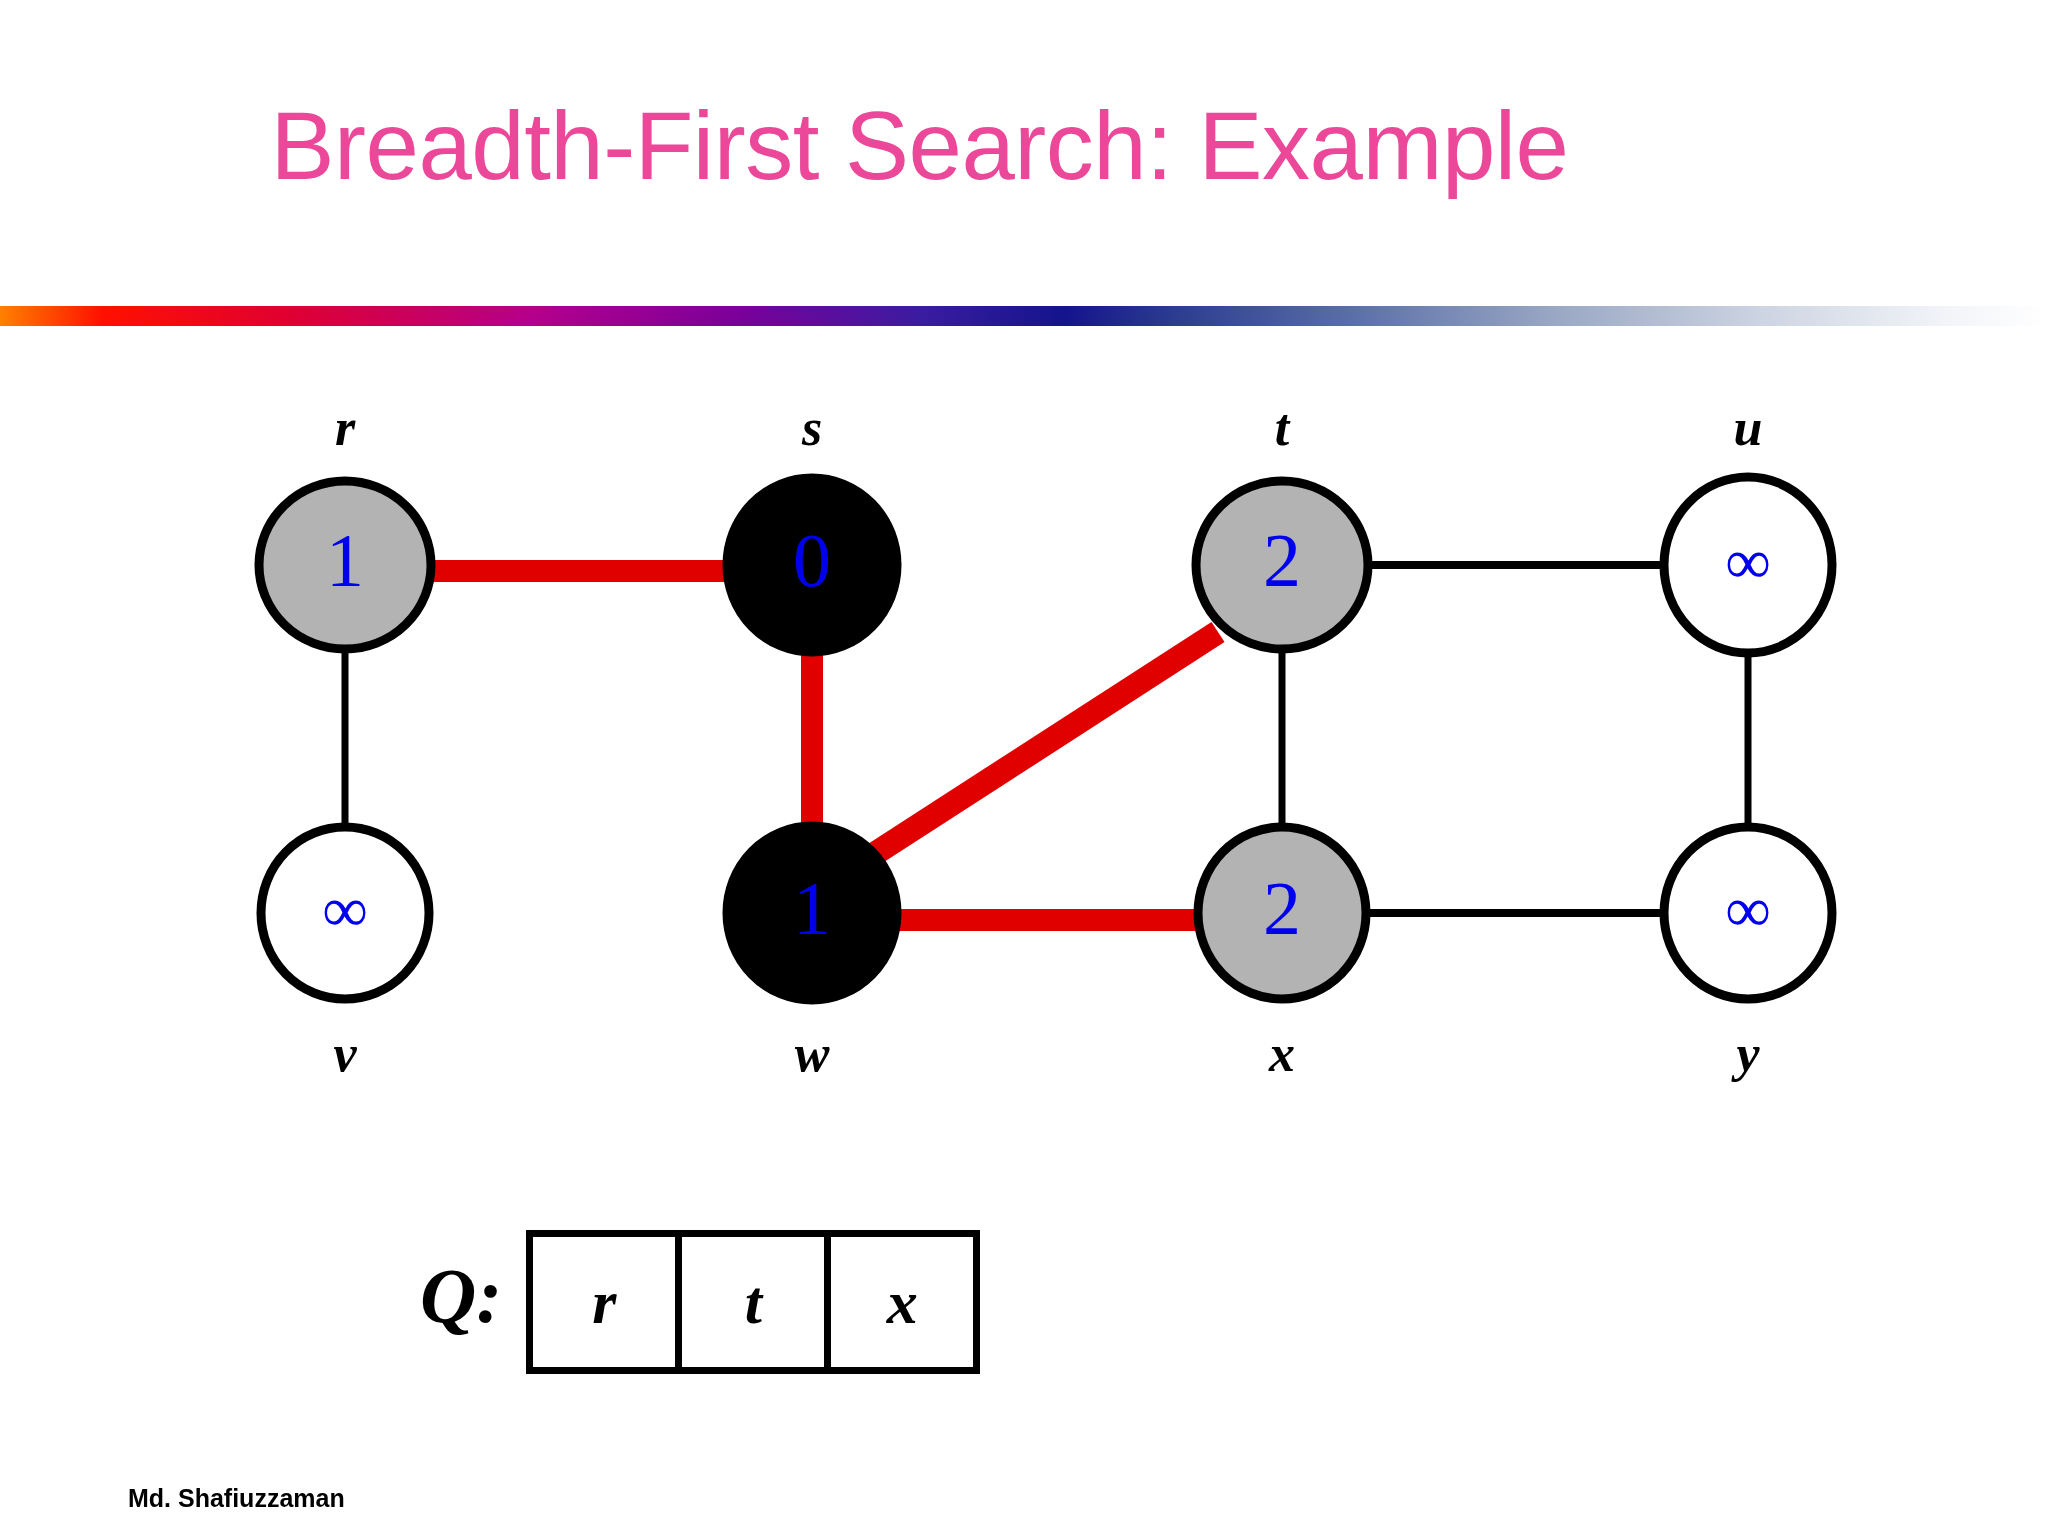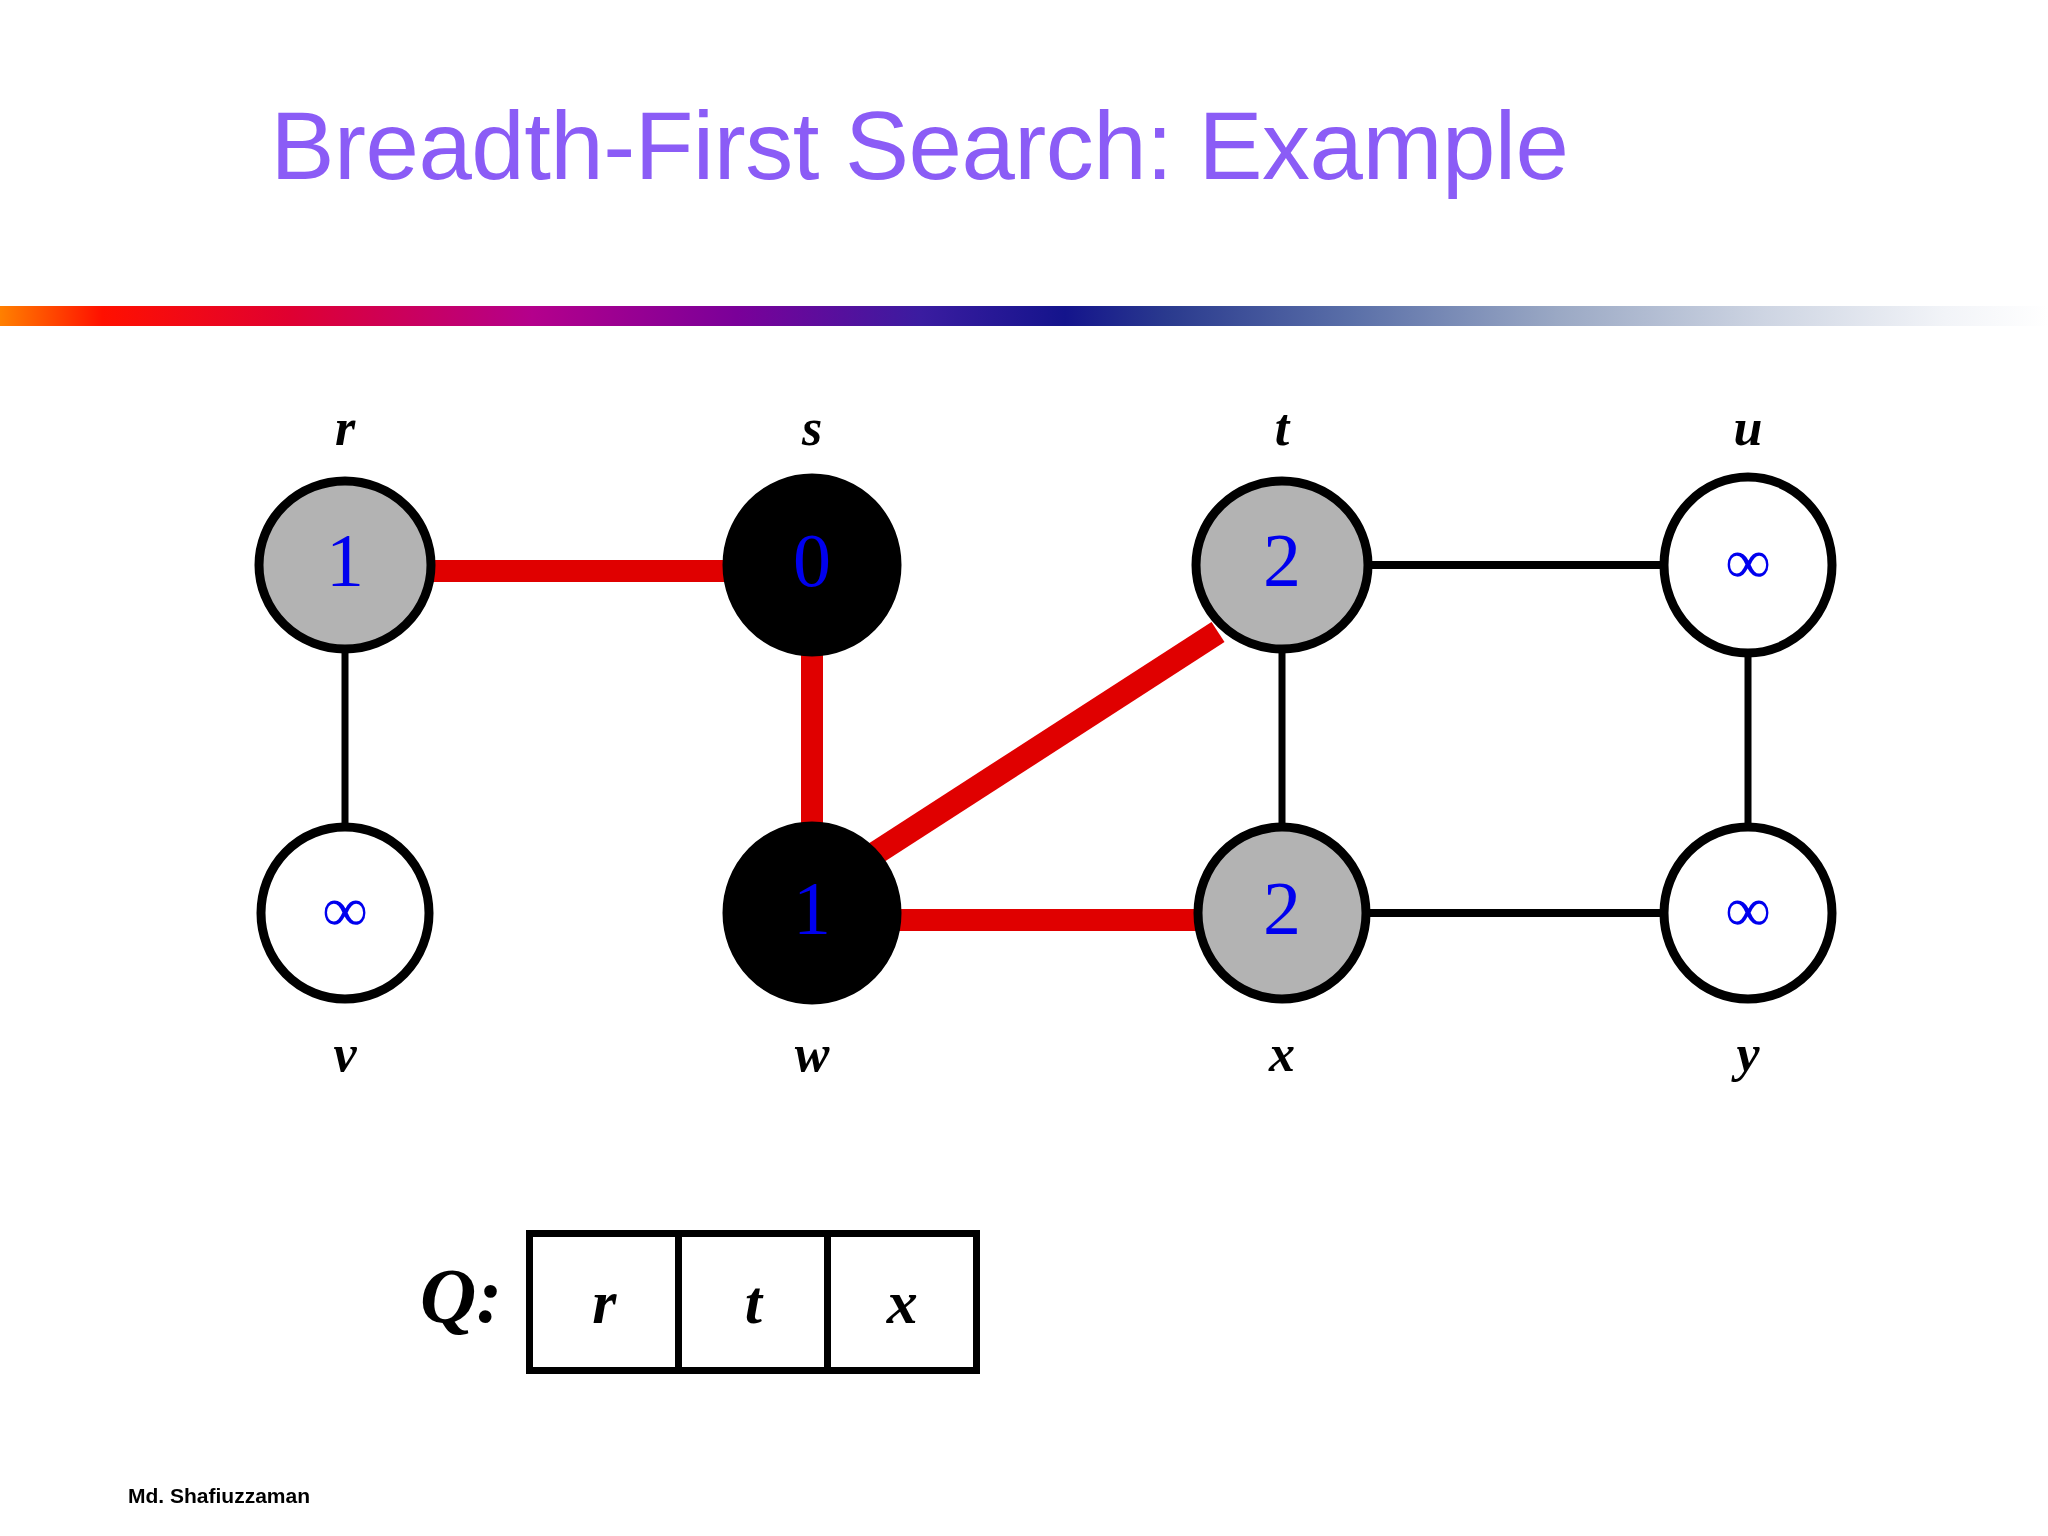--- a/index.html
+++ b/index.html
@@ -18,21 +18,21 @@
   #slide-title {
     position: absolute;
     left: 0;
     top: 96px;
     width: 1839px;
     text-align: center;
     font-family: "Liberation Sans", sans-serif;
     font-size: 96px;
     line-height: 1.05;
     font-weight: normal;
-    color: #8b5cf6;
+    color: #ec4899;
     letter-spacing: -0.5px;
     white-space: nowrap;
   }
   #title-rule {
     position: absolute;
     left: 0;
     top: 306px;
     width: 2048px;
     height: 20px;
     background: linear-gradient(to right,
@@ -125,21 +125,21 @@
     border-right: 7px solid #000000;
     box-sizing: content-box;
   }
   .queue-cell:last-child { border-right: none; }
   #footer-author {
     position: absolute;
     left: 128px;
     top: 1484px;
     font-family: "Liberation Sans", sans-serif;
     font-weight: bold;
-    font-size: 21px;
+    font-size: 25px;
     color: #000000;
   }
 </style>
 </head>
 <body>
 
 <div id="slide">
 
   <div id="slide-title">Breadth-First Search: Example</div>
 

